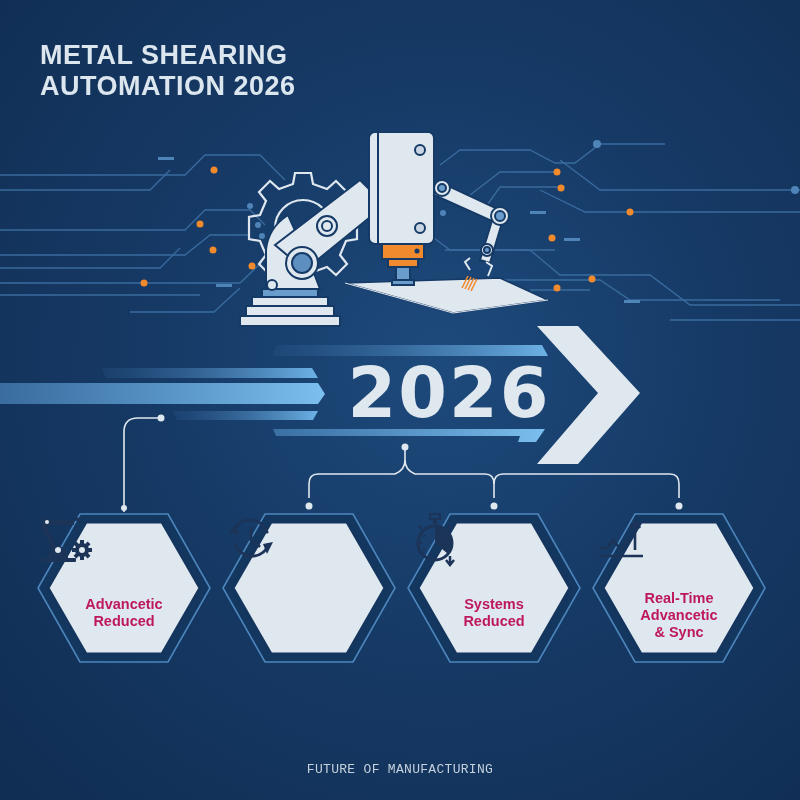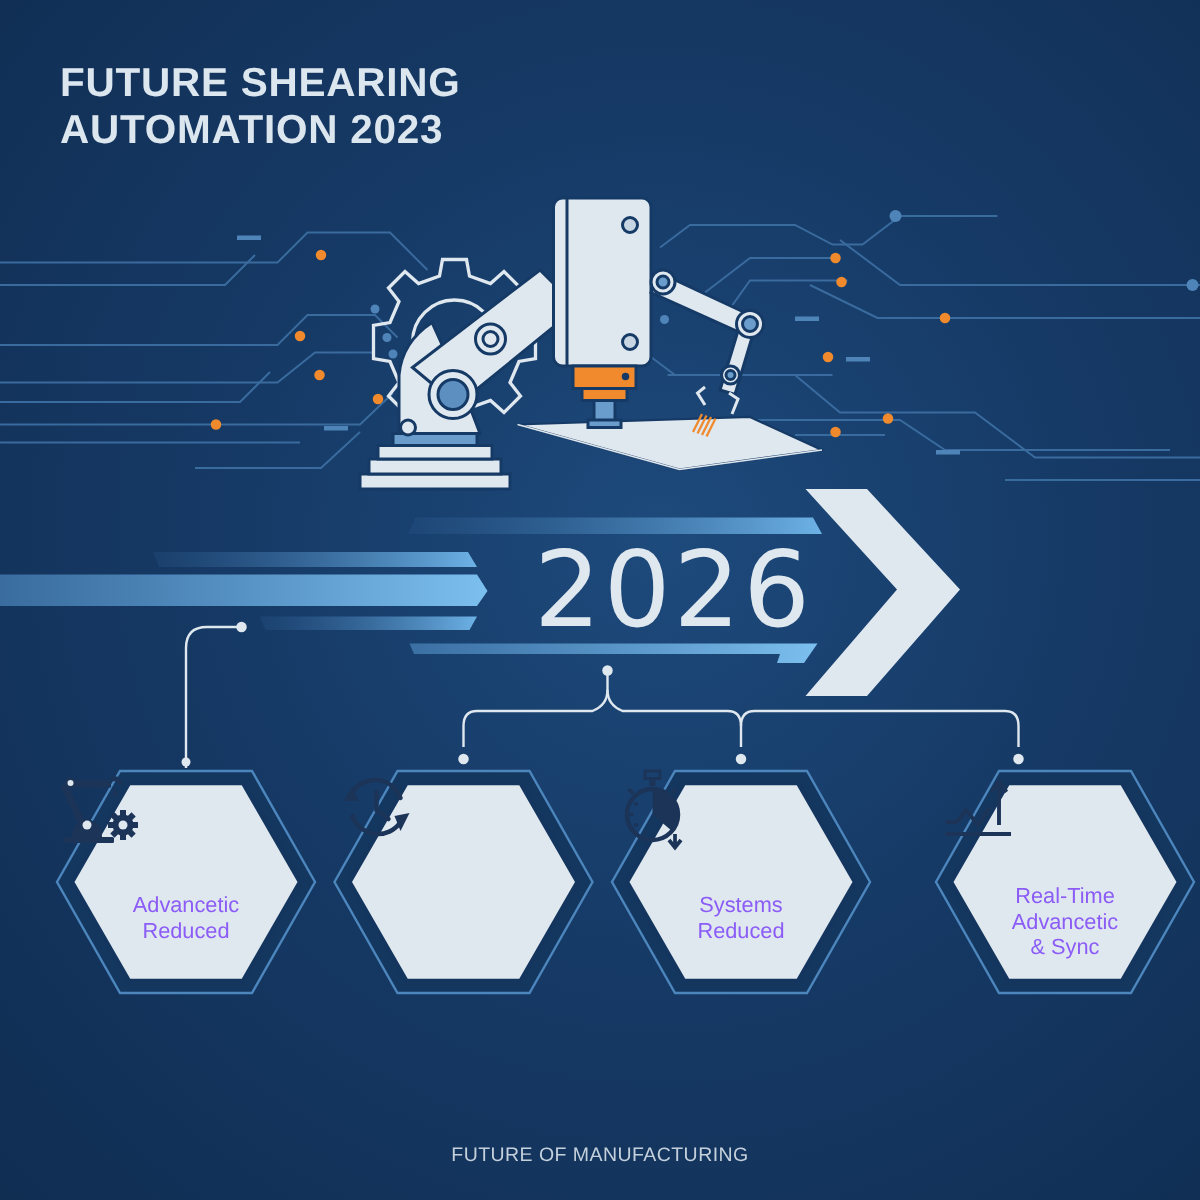--- a/index.html
+++ b/index.html
@@ -9,42 +9,42 @@
     font-family: "Liberation Sans", "DejaVu Sans", sans-serif;
   }
   .title {
     position:absolute; left:40px; top:40px;
     color:#dce6ef; font-weight:700; font-size:27px; line-height:31px; letter-spacing:0.5px;
   }
   .title span { display:block; }
   svg.scene { position:absolute; left:0; top:0; }
   .year {
     position:absolute; left:338px; top:352px; width:222px; text-align:center;
-    font-family: "DejaVu Sans", sans-serif; font-weight:400; font-size:70px; letter-spacing:2px;
+    font-family: "DejaVu Sans", sans-serif; font-weight:700; font-size:70px; letter-spacing:2px;
     color:#dfe7ef;
   }
   .hex-wrap { position:absolute; top:512px; width:176px; height:152px; }
   .hex-wrap svg { position:absolute; left:0; top:0; }
   .hex-icon { position:absolute; left:58px; top:24px; width:60px; height:56px; }
   .hex-label {
     position:absolute; left:20px; width:136px; top:84px; text-align:center;
-    color:#8b5cf6; font-size:14.5px; line-height:17px; font-weight:400;
+    color:#be185d; font-size:14.5px; line-height:17px; font-weight:700;
   }
   .hex-label span { display:block; }
   .footer {
     position:absolute; left:0; width:800px; top:762px; text-align:center;
-    color:#c4d0dc; font-size:13px; letter-spacing:0.3px;
+    color:#c4d0dc; font-size:13px; letter-spacing:0.3px;font-family:Liberation Mono, monospace;
   }
 </style>
 </head>
 <body>
 
 <div class="title">
-  <span>FUTURE SHEARING</span>
-  <span>AUTOMATION 2023</span>
+  <span>METAL SHEARING</span>
+  <span>AUTOMATION 2026</span>
 </div>
 
 <svg class="scene" width="800" height="800" viewBox="0 0 800 800">
   <defs>
     <linearGradient id="stripeA" x1="0" x2="1" y1="0" y2="0">
       <stop offset="0" stop-color="#2f5f93" stop-opacity="0.2"></stop>
       <stop offset="1" stop-color="#6db2e6"></stop>
     </linearGradient>
     <linearGradient id="stripeB" x1="0" x2="1" y1="0" y2="0">
       <stop offset="0" stop-color="#4a84bb" stop-opacity="0.7"></stop>
@@ -255,21 +255,21 @@
     <path d="M44 44 V52 M40 48 L44 53 L48 48" fill="none" stroke="#1b3458" stroke-width="2.5"></path>
     <path d="M13 14 L16 17 M45 14 L42 17" stroke="#1b3458" stroke-width="2.5"></path>
   </svg>
   <div class="hex-label">
     <span>Systems</span>
     <span>Reduced</span>
     <span></span>
   </div>
 </div>
 
-<div class="hex-wrap" style="left:622px;">
+<div class="hex-wrap" style="left:591px;">
   <svg width="176" height="152" viewBox="0 0 176 152">
     <polygon points="44,2 132,2 174,76 132,150 44,150 2,76" fill="#143760" stroke="#4c86bd" stroke-width="1.6"></polygon>
     <polygon points="50,10 126,10 164,76 126,142 50,142 12,76" fill="#dfe7ef" stroke="#14365e" stroke-width="3"></polygon>
   </svg>
   <svg class="hex-icon" viewBox="0 0 60 56">
     <g fill="none" stroke="#1b3458" stroke-width="2.6" stroke-linejoin="round">
       <path d="M8 36 H16 L22 28 L30 38 L38 26"></path>
       <path d="M44 38 V10"></path>
       <path d="M39 16 L44 9 L49 16"></path>
       <path d="M8 44 H52"></path>

